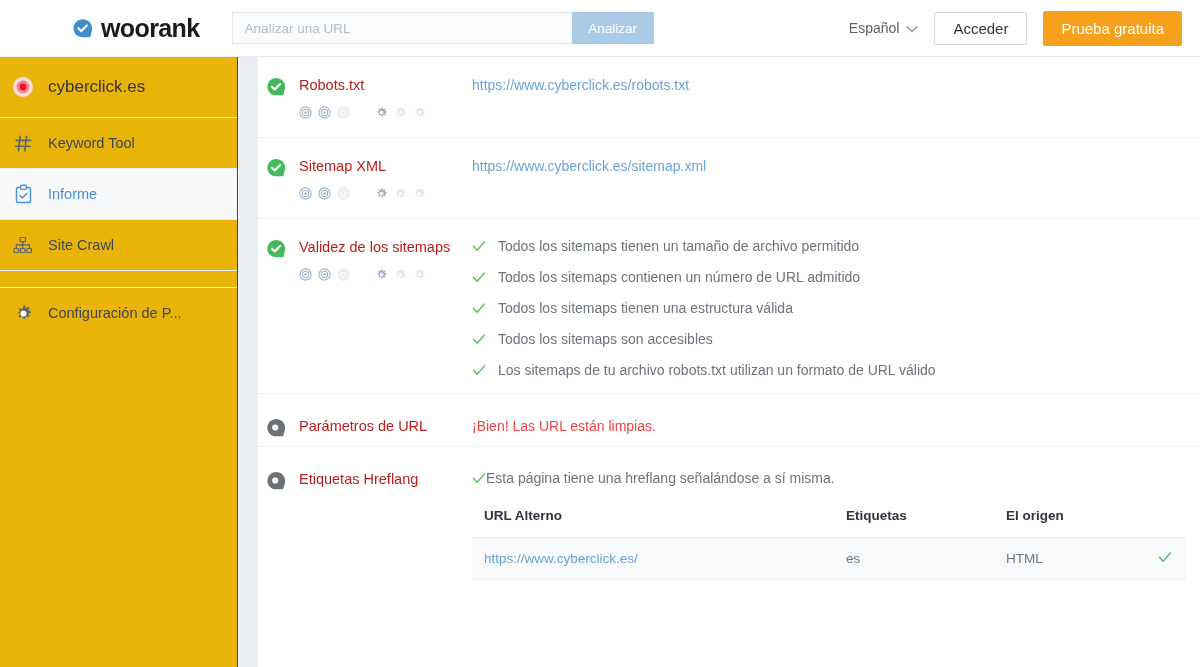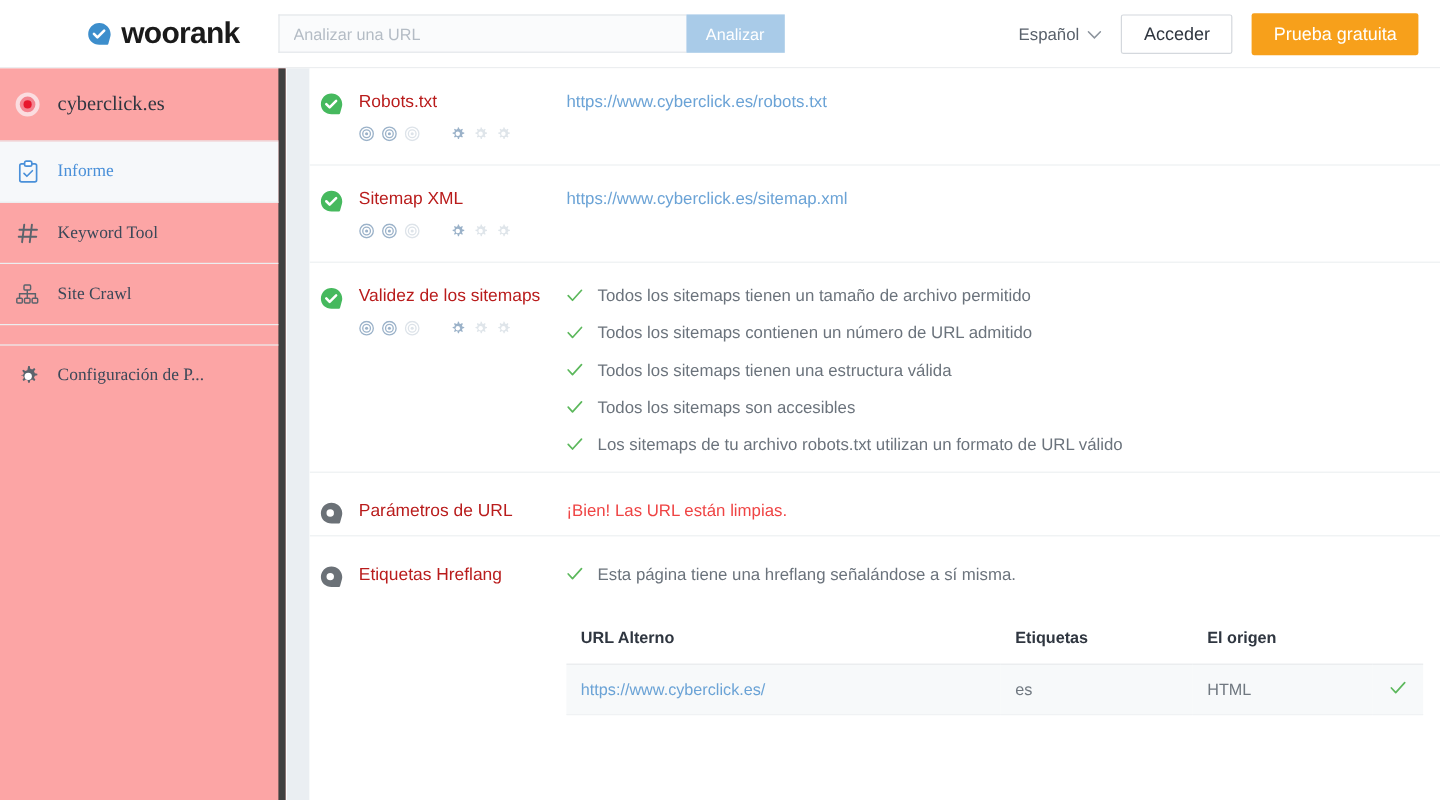--- a/index.html
+++ b/index.html
@@ -67,23 +67,22 @@
     height: 35px; padding: 0 18px;
     border: none; background: #f7a01b;
     font-size: 15px; color: #ffffff; font-family: inherit;
     border-radius: 2px; cursor: pointer;
   }
 
   
   .sidebar {
     position: absolute; top: 57px; left: 0;
     width: 238px; height: 610px;
-    background: #fca5a5;
-    border-right: 6px solid #404040;
-    font-family: Liberation Serif, serif;
+    background: #eab308;
+    border-right: 1px solid #404040;
   }
   .side-site {
     height: 61px; display: flex; align-items: center;
     padding-left: 12px; gap: 14px;
     border-bottom: 1px solid #eceef0;
   }
   .favicon { width: 22px; height: 22px; position: relative; display:block; }
   .side-site-name { font-size: 17px; color: #2f3640; }
   .side-item {
     height: 51px; display: flex; align-items: center;
@@ -128,21 +127,21 @@
   .rating .sep { width: 13px; }
   .row-body { flex: 1; padding-top: 1px; }
   .link { color: #6ba3d6; font-size: 14px; text-decoration: none; }
   .plain-note { color: #ef4444; font-size: 14px; }
   .check-list { display: flex; flex-direction: column; gap: 14px; }
   .check-item { display: flex; align-items: flex-start; gap: 12px; }
   .check-item .txt { font-size: 14px; color: #6b737c; line-height: 17px; }
   .chk { width: 14px; height: 14px; flex: none; margin-top: 1px; }
 
   
-  .hreflang-top { display: flex; align-items: flex-start; gap: 12px; margin-bottom: 38px; }
+  .hreflang-top { display: flex; align-items: flex-start; margin-bottom: 22px; }
   .hreflang-top .txt { font-size: 14px; color: #6b737c; }
   table.hl { width: 714px; border-collapse: collapse; }
   table.hl th {
     text-align: left; font-size: 13.5px; font-weight: bold; color: #2f3640;
     padding: 0 0 14px 12px; border-bottom: 1px solid #e6e9ec;
   }
   table.hl td {
     font-size: 13.5px; color: #707880;
     padding: 12px 0 12px 12px;
     border-bottom: 1px solid #f0f2f4;
@@ -196,38 +195,38 @@
       <span class="favicon">
         <svg width="22" height="22" viewBox="0 0 22 22">
           <circle cx="11" cy="11" r="10" fill="#fbdde0"></circle>
           <circle cx="11" cy="11" r="6.5" fill="#f4838f"></circle>
           <circle cx="11" cy="11" r="3.4" fill="#e8162c"></circle>
         </svg>
       </span>
       <span class="side-site-name">cyberclick.es</span>
     </div>
 
+    <div class="side-item">
+      <span class="ico">
+        <svg width="19" height="19" viewBox="0 0 19 19">
+          <path d="M6.2 2.2L4.4 16.8M12.6 2.2L10.8 16.8M2.2 6.4h14.6M1.6 12.3h14.6" stroke="#5b636c" stroke-width="1.6" stroke-linecap="round"></path>
+        </svg>
+      </span>
+      <span>Keyword Tool</span>
+    </div>
+
     <div class="side-item active">
       <span class="ico">
         <svg width="19" height="20" viewBox="0 0 19 20">
           <rect x="2.5" y="3.5" width="14" height="15" rx="1.5" stroke="#4a90d9" stroke-width="1.4" fill="none"></rect>
           <rect x="6.5" y="1.2" width="6" height="4.2" rx="1.4" stroke="#4a90d9" stroke-width="1.4" fill="#fff"></rect>
           <path d="M6 11.5l2.4 2.4 4.6-4.6" stroke="#4a90d9" stroke-width="1.4" fill="none" stroke-linecap="round" stroke-linejoin="round"></path>
         </svg>
       </span>
       <span>Informe</span>
-    </div>
-
-    <div class="side-item">
-      <span class="ico">
-        <svg width="19" height="19" viewBox="0 0 19 19">
-          <path d="M6.2 2.2L4.4 16.8M12.6 2.2L10.8 16.8M2.2 6.4h14.6M1.6 12.3h14.6" stroke="#5b636c" stroke-width="1.6" stroke-linecap="round"></path>
-        </svg>
-      </span>
-      <span>Keyword Tool</span>
     </div>
 
     <div class="side-item">
       <span class="ico">
         <svg width="20" height="19" viewBox="0 0 20 19">
           <rect x="7" y="1.5" width="5.5" height="4.2" rx="0.8" stroke="#5b636c" stroke-width="1.2" fill="none"></rect>
           <rect x="1" y="12.5" width="4.6" height="4" rx="0.8" stroke="#5b636c" stroke-width="1.2" fill="none"></rect>
           <rect x="7.4" y="12.5" width="4.6" height="4" rx="0.8" stroke="#5b636c" stroke-width="1.2" fill="none"></rect>
           <rect x="13.8" y="12.5" width="4.6" height="4" rx="0.8" stroke="#5b636c" stroke-width="1.2" fill="none"></rect>
           <path d="M9.75 5.7v3.1M3.3 12.5V8.8h13.2v3.7M9.75 8.8v3.7" stroke="#5b636c" stroke-width="1.2" fill="none"></path>

